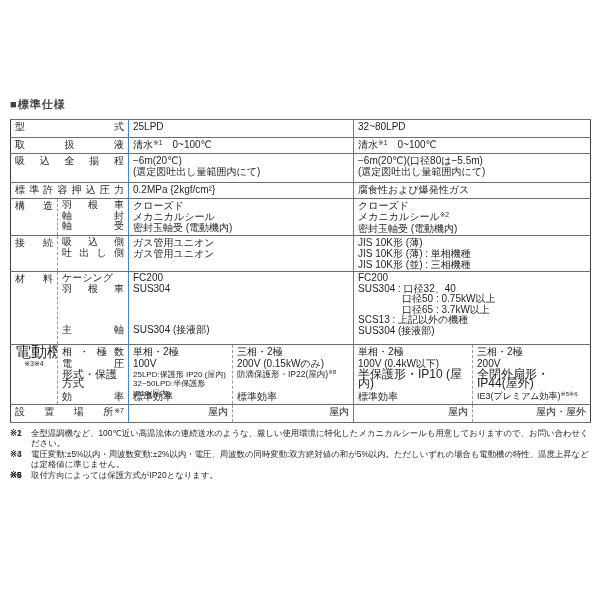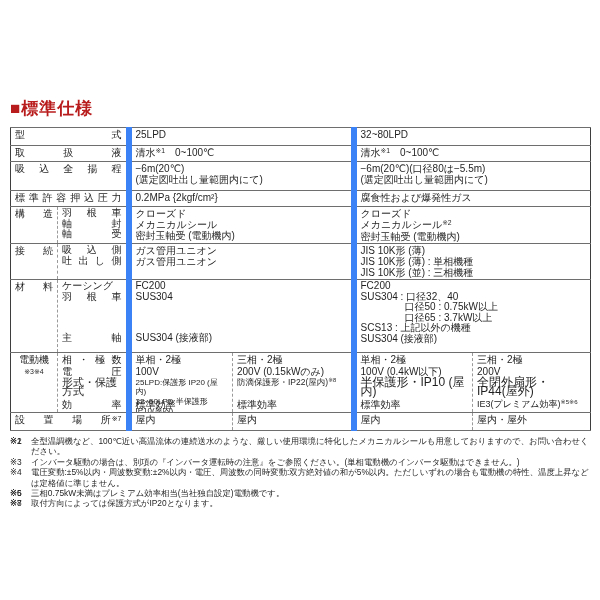--- a/index.html
+++ b/index.html
@@ -6,80 +6,80 @@
     margin: 0; padding: 0;
     width: 600px; height: 600px;
     background: #ffffff;
     overflow: hidden;
     font-family: "Liberation Sans", "DejaVu Sans", sans-serif;
     color: #1f1f1f;
   }
   .page { padding: 97px 9px 0 10px; }
 
   .doc-title {
-    font-size: 17px;
+    font-size: 11px;
     font-weight: 700;
     letter-spacing: 1px;
     margin: 0 0 7px 0;
-    color: #b91c1c;
+    color: #404040;
   }
 
   table.spec {
     border-collapse: collapse;
     table-layout: fixed;
     width: 581px;
     border: 1.5px solid #3e3e3e;
     font-size: 10px;
   }
   .spec td {
     border-top: 1px solid #6e6e6e;
     border-bottom: 1px solid #6e6e6e;
     padding: 1px 4px;
     vertical-align: top;
     line-height: 11px;
     overflow: hidden;
     white-space: nowrap;
   }
   
-  .vl { border-left: 6px solid #3b82f6; }   
+  .vl { border-left: 1px solid #3b82f6; }   
   .vd { border-left: 1px dashed #9a9a9a; margin-left: 15px; }  
 
   
   .lf { padding: 0 6px; vertical-align: middle; }
   .g  { vertical-align: middle; padding: 0 5px; }
   .s  { border-left: 1px dashed #9a9a9a; padding: 1px 5px; }
 
   .jx { display: flex; justify-content: space-between; width: 100%; }
   .jwrap { display: flex; align-items: flex-start; width: 100%; }
   .jwrap .grow { flex: 1; }
   .lnote { font-size: 7px; margin-left: 1px; margin-top: -1px; white-space: nowrap; }
 
   .tight div, .tight { line-height: 10.6px; }
 
   .gm { text-align: center; }
-  .gm .gname { font-size: 10px; }
+  .gm .gname { font-size: 16px; }
   .gm .gnote { font-size: 7px; margin-top: 1px; }
 
   
   .shaft-gap { margin-top: 31px; }
   .ind { padding-left: 44px; }
 
   
   .m1 { height: 12px; }
   .m2 { height: 12px; }
   .m3 { height: 21px; font-size: 8px; line-height: 9.3px; white-space: normal; }
   .m4 { height: 12px; }
   .m3.s85 { font-size: 8.5px; }
   .m3.s90 { font-size: 12px; }
   .m4.s90 { font-size: 9px; }
   .slab3 { font-size: 11px; }
 
   .sup { font-size: 68%; position: relative; top: -3px; letter-spacing: 0; }
 
-  .placement-cell { vertical-align: middle; height: 15px; }
+  .placement-cell { vertical-align: middle; height: 15px; text-align: right; }
 
   
   .footnotes { margin-top: 5px; width: 581px; }
   .fnote {
     position: relative;
     padding-left: 21px;
     font-size: 8.4px;
     line-height: 10.4px;
     color: #262626;
   }
@@ -325,21 +325,21 @@
       <td class="vd placement-cell">屋内</td>
       <td class="vl placement-cell">屋内</td>
       <td class="vd placement-cell">屋内・屋外</td>
     </tr>
   </tbody>
     </table>
 
   <div class="footnotes">
     <div class="fnote"><span class="fnmark">※1</span></div>
     <div class="fnote"><span class="fnmark">※2</span><span>全型温調機など、100℃近い高温流体の連続送水のような、厳しい使用環境に特化したメカニカルシールも用意しておりますので、お問い合わせください。</span></div>
-    <div class="fnote"><span class="fnmark">※3</span><span>インバータ駆動の場合は、別項の『インバータ運転時の注意』をご参照ください。(単相電動機のインバータ駆動はできません。)</span></div>
+    <div class="fnote"><span class="fnmark">※3</span></div>
     <div class="fnote"><span class="fnmark">※4</span><span>電圧変動:±5%以内・周波数変動:±2%以内・電圧、周波数の同時変動:双方絶対値の和が5%以内。ただしいずれの場合も電動機の特性、温度上昇などは定格値に準じません。</span></div>
     <div class="fnote"><span class="fnmark">※5</span></div>
-    <div class="fnote"><span class="fnmark">※6</span><span>三相0.75kW未満はプレミアム効率相当(当社独自設定)電動機です。</span></div>
+    <div class="fnote"><span class="fnmark">※6</span></div>
     <div class="fnote"><span class="fnmark">※7</span></div>
     <div class="fnote"><span class="fnmark">※8</span><span>取付方向によっては保護方式がIP20となります。</span></div>
   </div>
 
 </div>
 
 </body></html>

